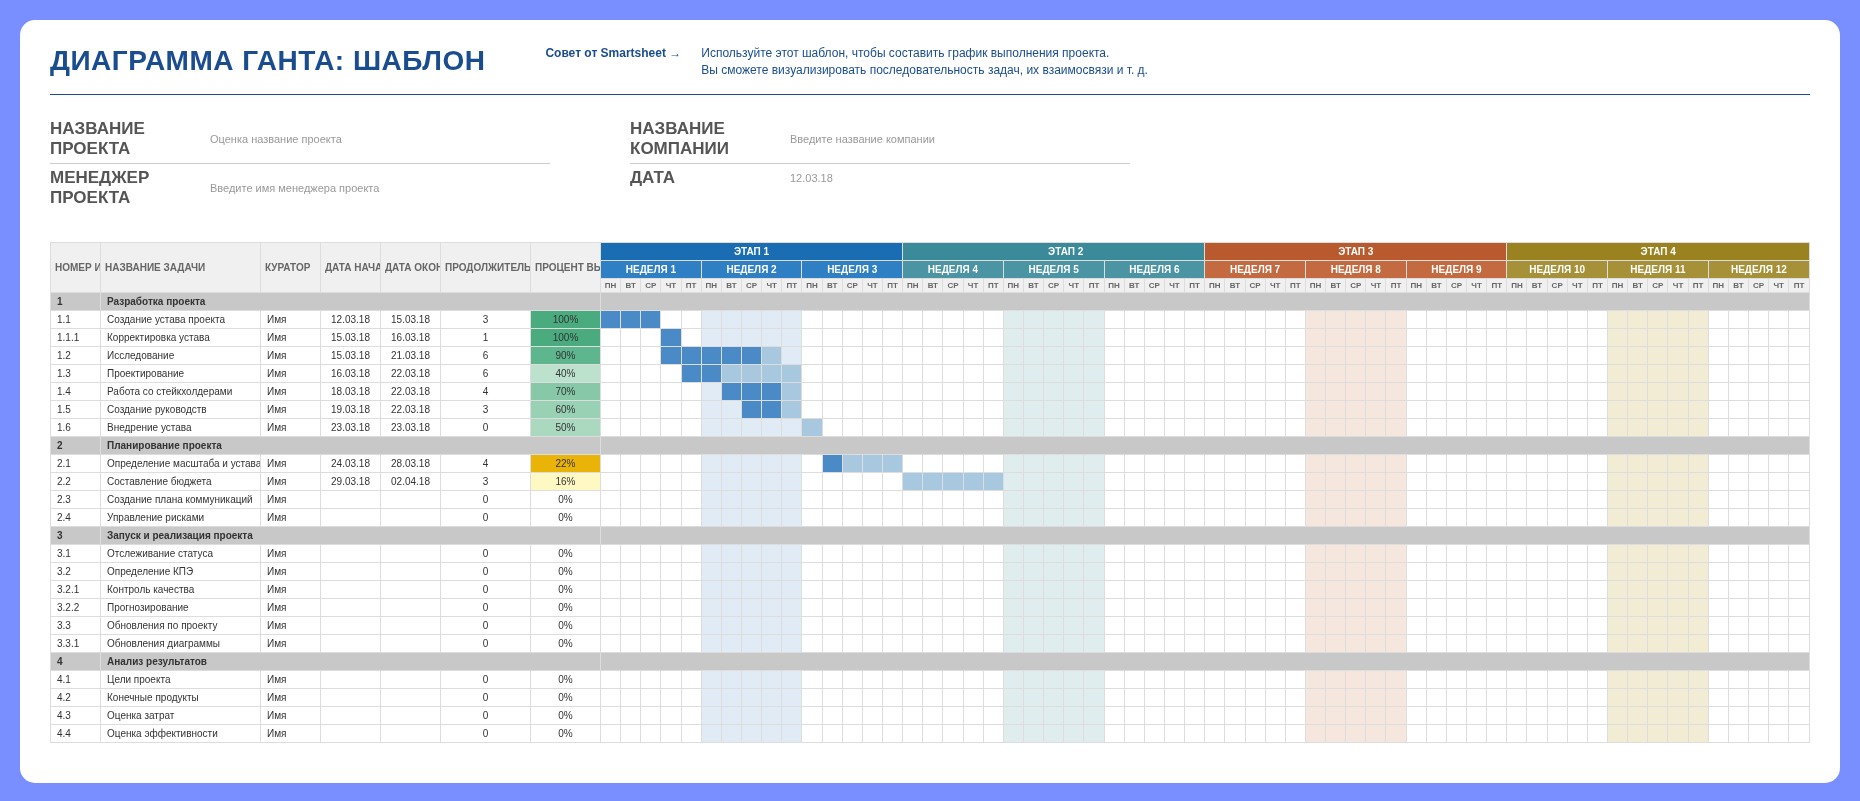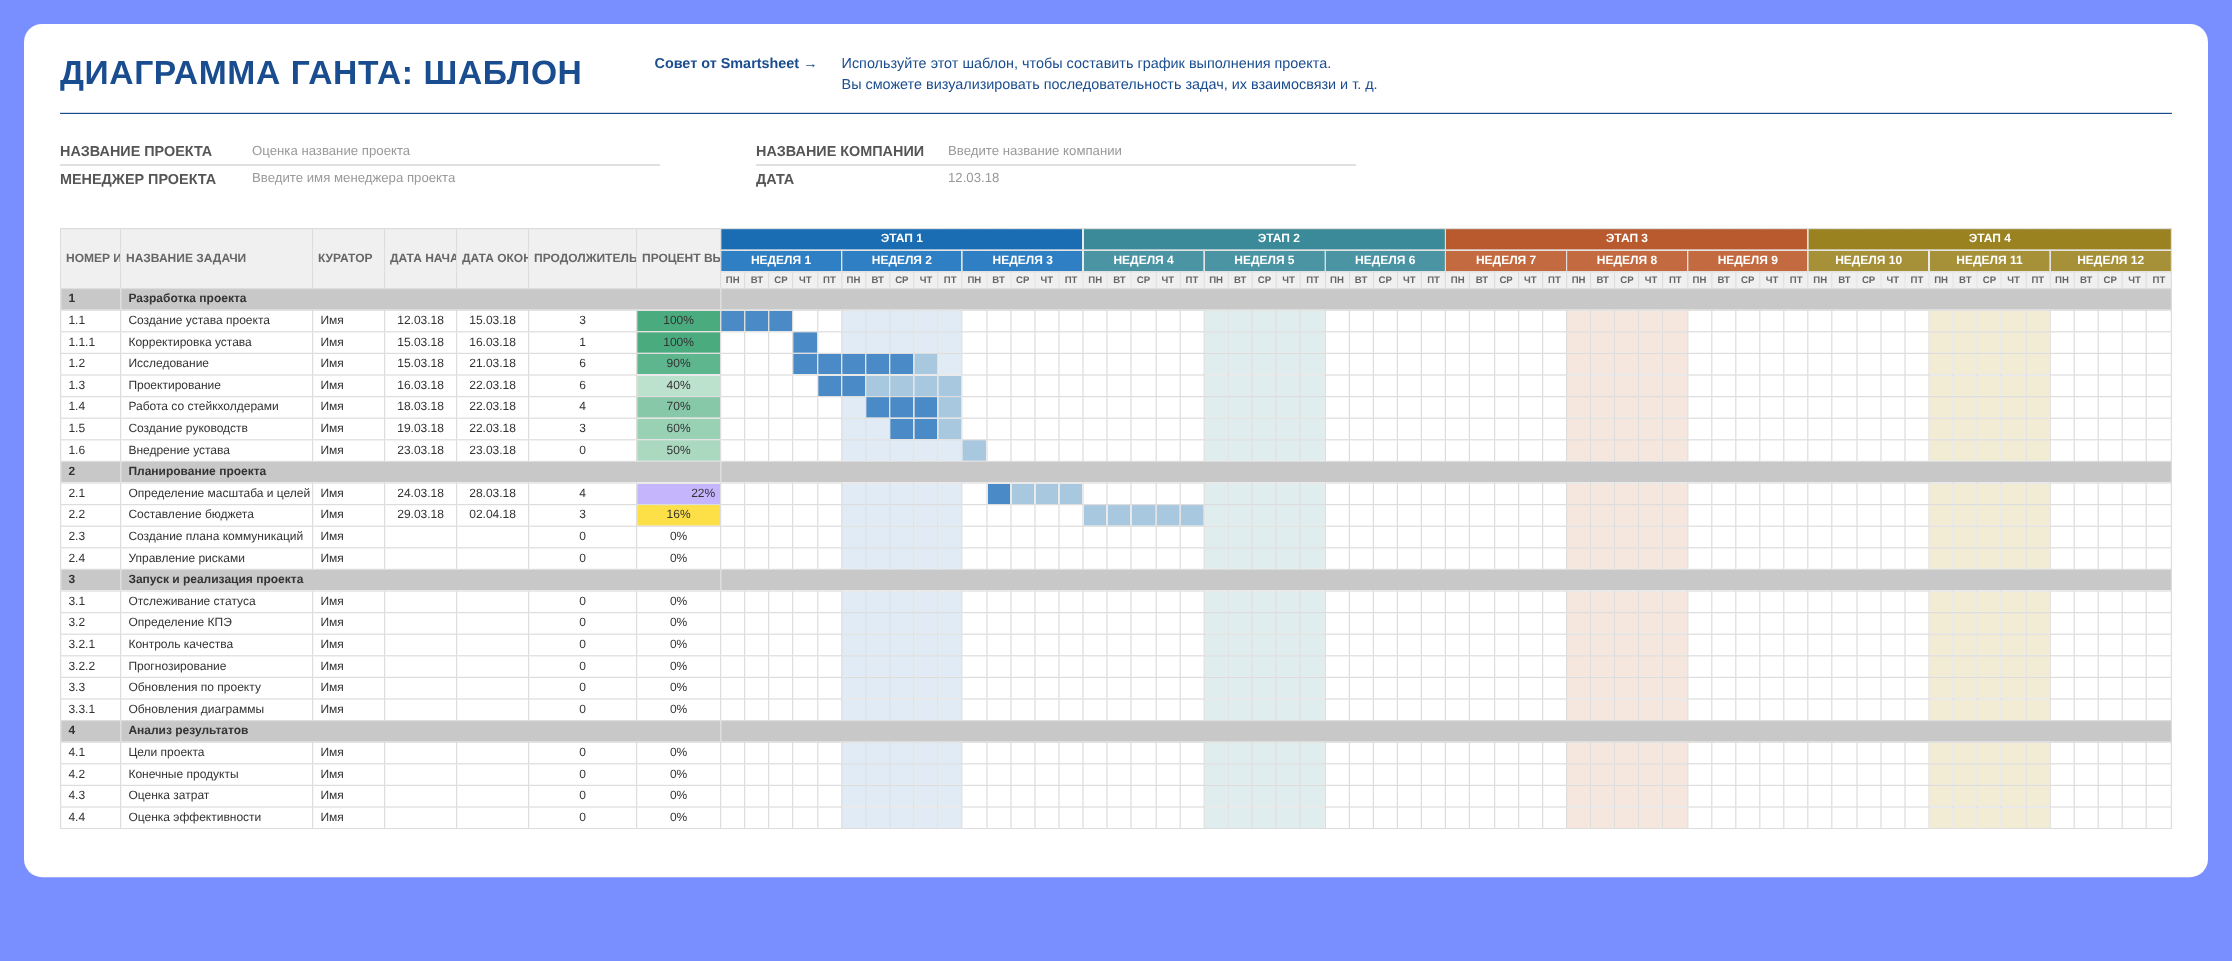--- a/index.html
+++ b/index.html
@@ -7,21 +7,21 @@
 .sheet { background: #fff; border-radius: 15px; padding: 25px 30px 40px; width: 100%; overflow: hidden; }
 .hdr { display: flex; align-items: flex-start; gap: 60px; margin-bottom: 15px; }
 .title { font-size: 28px; font-weight: 700; color: #1a4d8f; letter-spacing: 0.5px; }
 .tip-label { color: #1a4d8f; font-weight: 700; font-size: 12px; line-height: 1.4; }
 .tip-text { color: #1a4d8f; font-size: 12px; line-height: 1.4; }
 .rule { border: none; border-top: 1px solid #1a4d8f; margin: 5px 0 20px; }
 .meta { display: flex; gap: 80px; margin-bottom: 30px; }
 .meta-col { flex: 1; max-width: 500px; }
 .meta-row { display: flex; align-items: center; padding: 4px 0; border-bottom: 1px solid #ccc; }
 .meta-row:last-child { border-bottom: none; }
-.meta-lbl { width: 160px; font-weight: 700; font-size: 12px; color: #555; }
+.meta-lbl { width: 160px; font-weight: 700; font-size: 17px; color: #555; }
 .meta-val { color: #999; font-size: 11px; }
 table { border-collapse: collapse; width: 100%; table-layout: fixed; font-size: 10px; }
 th, td { border: 1px solid #ddd; padding: 3px 4px; text-align: center; overflow: hidden; white-space: nowrap; }
 .col-id { width: 50px; }
 .col-task { width: 160px; text-align: left; }
 .col-cur { width: 60px; text-align: left; }
 .col-ds, .col-de { width: 60px; }
 .col-dur { width: 90px; }
 .col-pct { width: 70px; }
 .day { width: 14px; font-size: 8px; padding: 2px 0; }
@@ -36,22 +36,22 @@
 .wk-4 { background: #a69138; color: #fff; }
 .section td { background: #c8c8c8; font-weight: 700; text-align: left; }
 .section td:first-child { text-align: left; padding-left: 6px; }
 tbody td.col-id, tbody td.col-task, tbody td.col-cur { text-align: left; padding-left: 6px; }
 .pct100 { background: #4aab7e; }
 .pct90 { background: #5db68d; }
 .pct70 { background: #86c8a7; }
 .pct60 { background: #99d1b4; }
 .pct50 { background: #abd9c0; }
 .pct40 { background: #bce1cd; }
-.pct22 { background: #c4b5fd; text-align: right; }
-.pct16 { background: #fde047; }
+.pct22 { background: #eab308; }
+.pct16 { background: #fef9c3; }
 .bar-d { background: #4a8ac7; }
 .bar-l { background: #a8c8e0; }
 .shade-1 { background: #e0ebf5; }
 .shade-2 { background: #e0edef; }
 .shade-3 { background: #f5e6de; }
 .shade-4 { background: #f2ecd5; }
 </style>
 </head>
 <body>
 
@@ -671,21 +671,21 @@
             <td class="day"></td>
             <td class="day"></td>
           </tr>
           <tr class="section">
             <td class="col-id">2</td>
             <td class="col-task" colspan="6">Планирование проекта</td>
             <td colspan="60"></td>
           </tr>
           <tr>
             <td class="col-id">2.1</td>
-            <td class="col-task">Определение масштаба и целей</td>
+            <td class="col-task">Определение масштаба и устава</td>
             <td class="col-cur">Имя</td>
             <td class="col-ds">24.03.18</td>
             <td class="col-de">28.03.18</td>
             <td class="col-dur">4</td>
             <td class="col-pct pct22">22%</td>
             <td class="day"></td>
             <td class="day"></td>
             <td class="day"></td>
             <td class="day"></td>
             <td class="day"></td>

